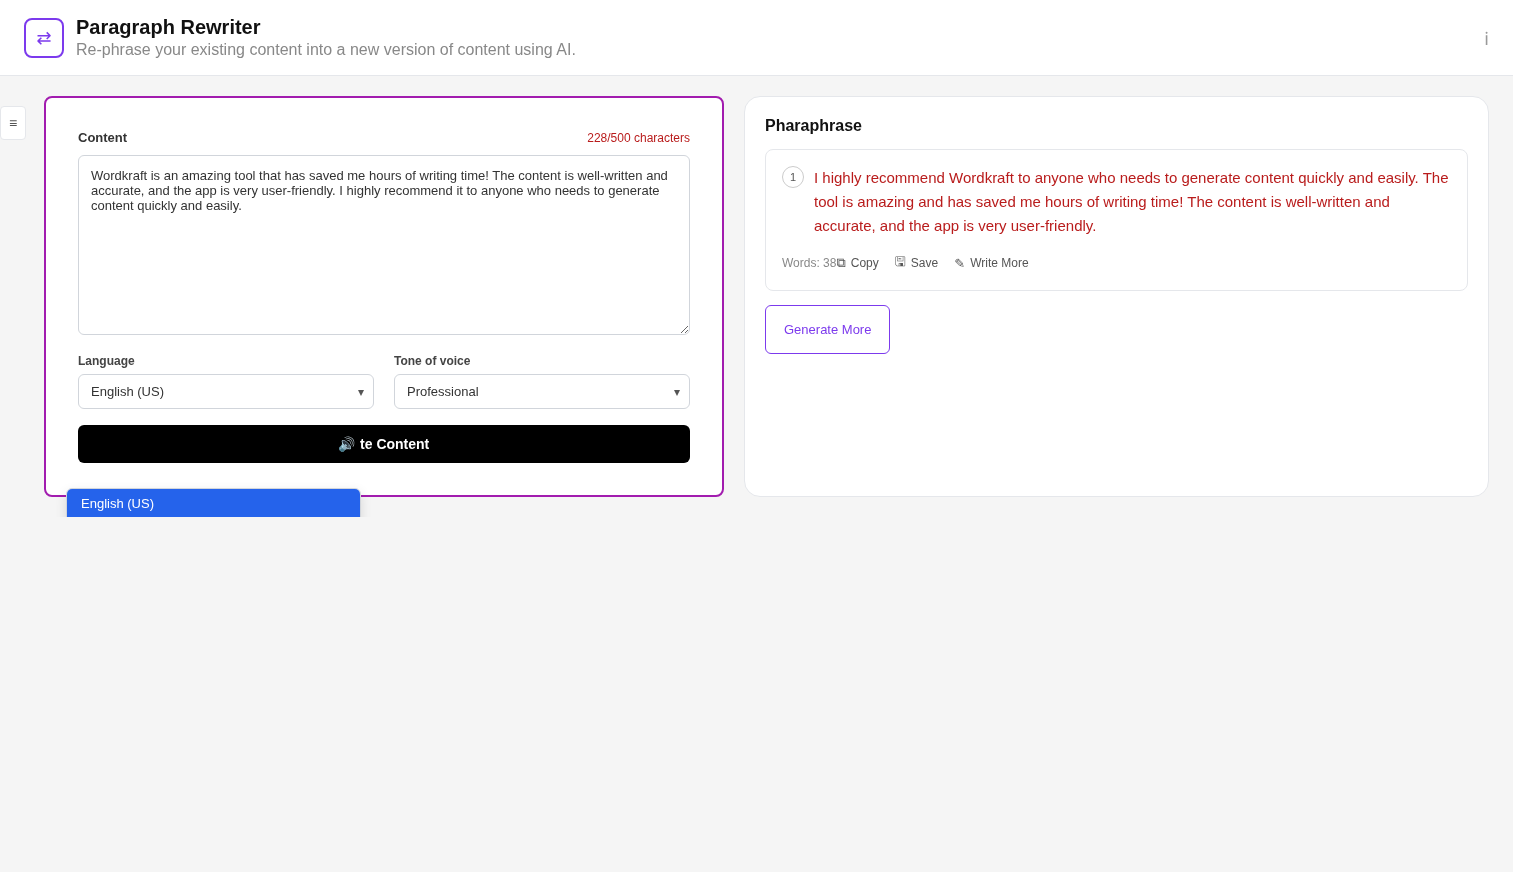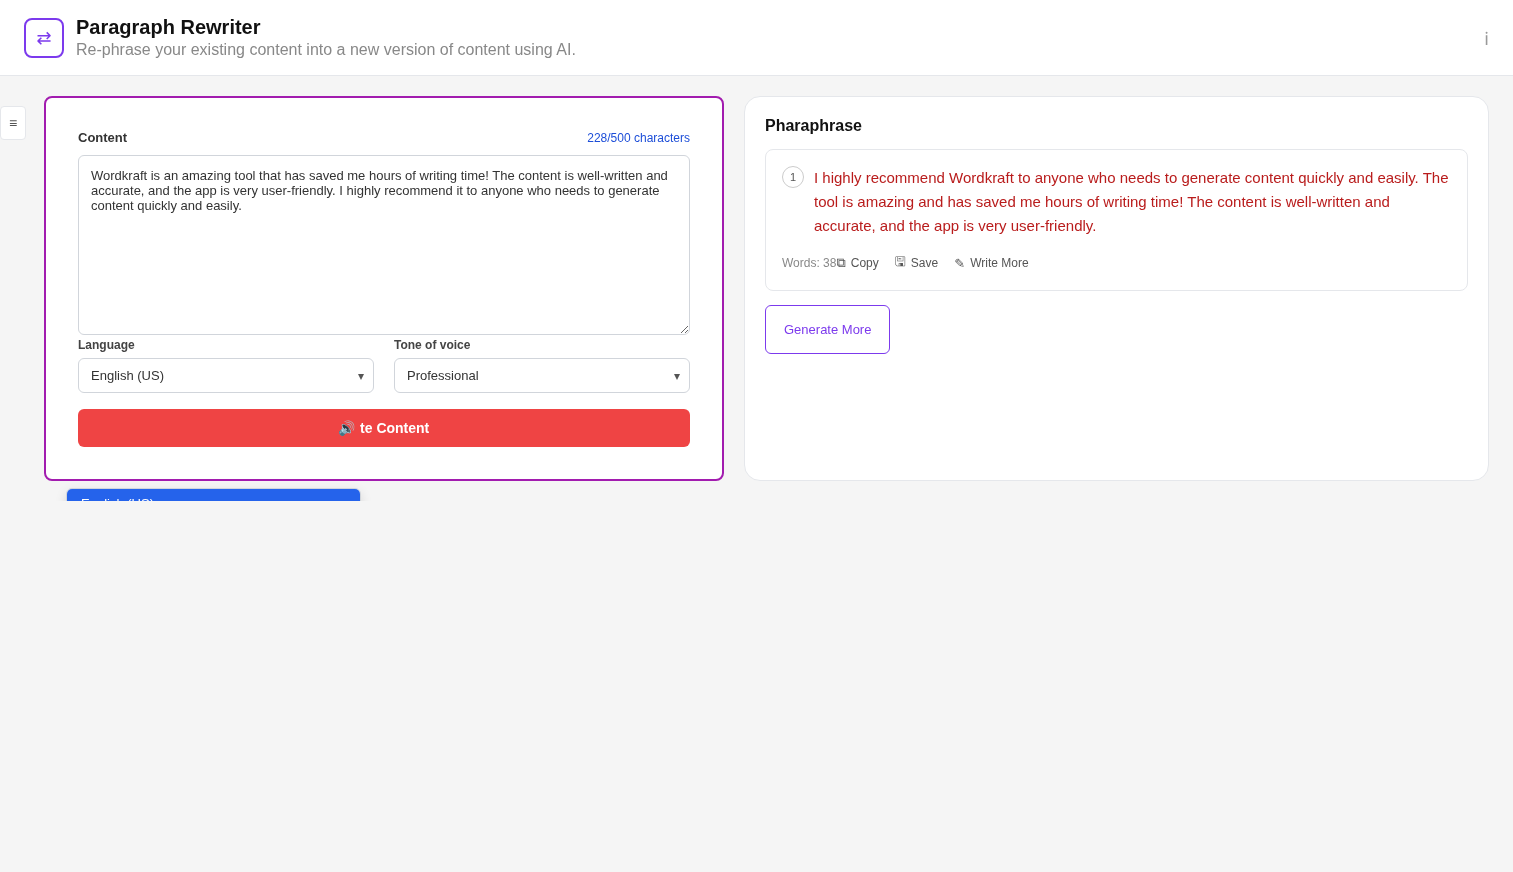--- a/index.html
+++ b/index.html
@@ -84,37 +84,38 @@
       align-items: center;
       margin-bottom: 10px;
     }
     .content-label {
       font-size: 13px;
       font-weight: 600;
       color: #333;
     }
     .char-count {
       font-size: 12px;
-      color: #1d4ed8;
+      color: #b91c1c;
     }
     .content-textarea {
       width: 100%;
       height: 180px;
       border: 1px solid #d1d5db;
       border-radius: 6px;
       padding: 12px;
       font-size: 13px;
       color: #333;
       resize: vertical;
       font-family: inherit;
       outline: none;
     }
     .controls-row {
       display: flex;
       gap: 20px;
+      margin-top: 16px;
       align-items: flex-end;
     }
     .control-group {
       flex: 1;
     }
     .control-label {
       font-size: 12px;
       font-weight: 600;
       color: #444;
       margin-bottom: 6px;
@@ -139,21 +140,21 @@
       right: 10px;
       top: 50%;
       transform: translateY(-50%);
       pointer-events: none;
       color: #555;
       font-size: 12px;
     }
     .generate-btn {
       flex: 0 0 auto;
       padding: 10px 24px;
-      background: #ef4444;
+      background: #000000;
       color: #fff;
       border: none;
       border-radius: 6px;
       font-size: 13px;
       font-weight: 600;
       cursor: pointer;
       height: 38px;
     }
 
     

